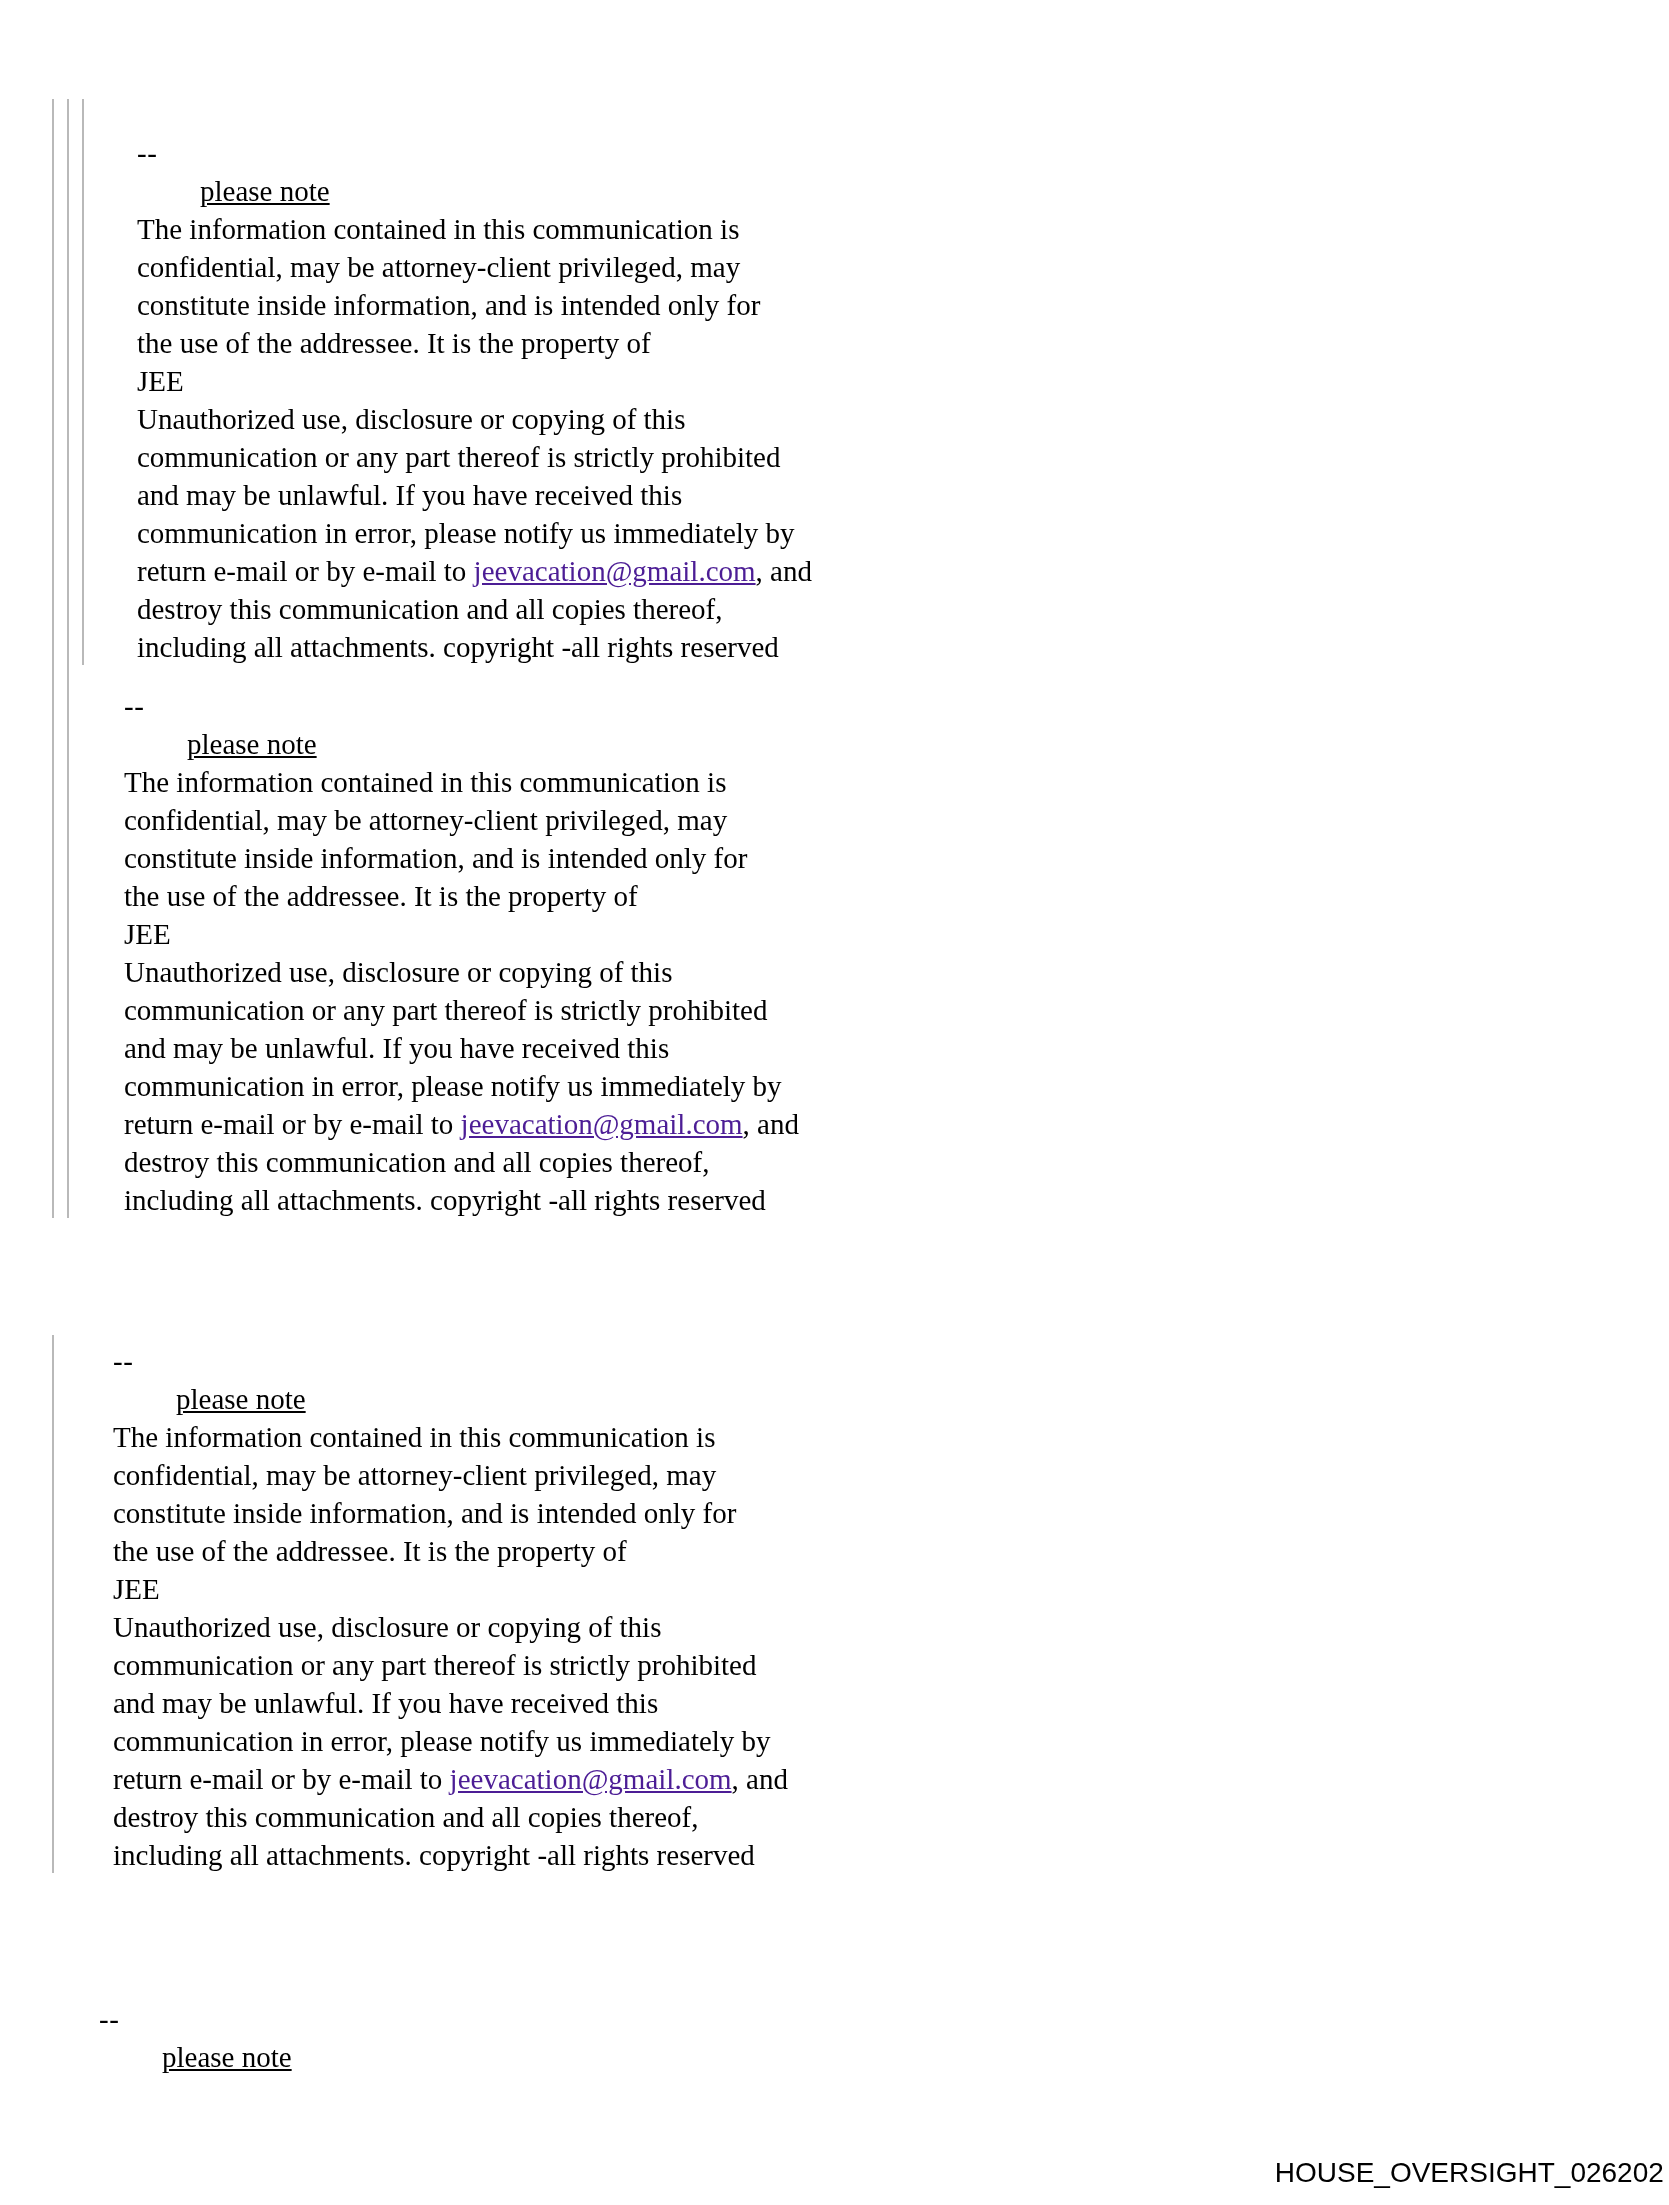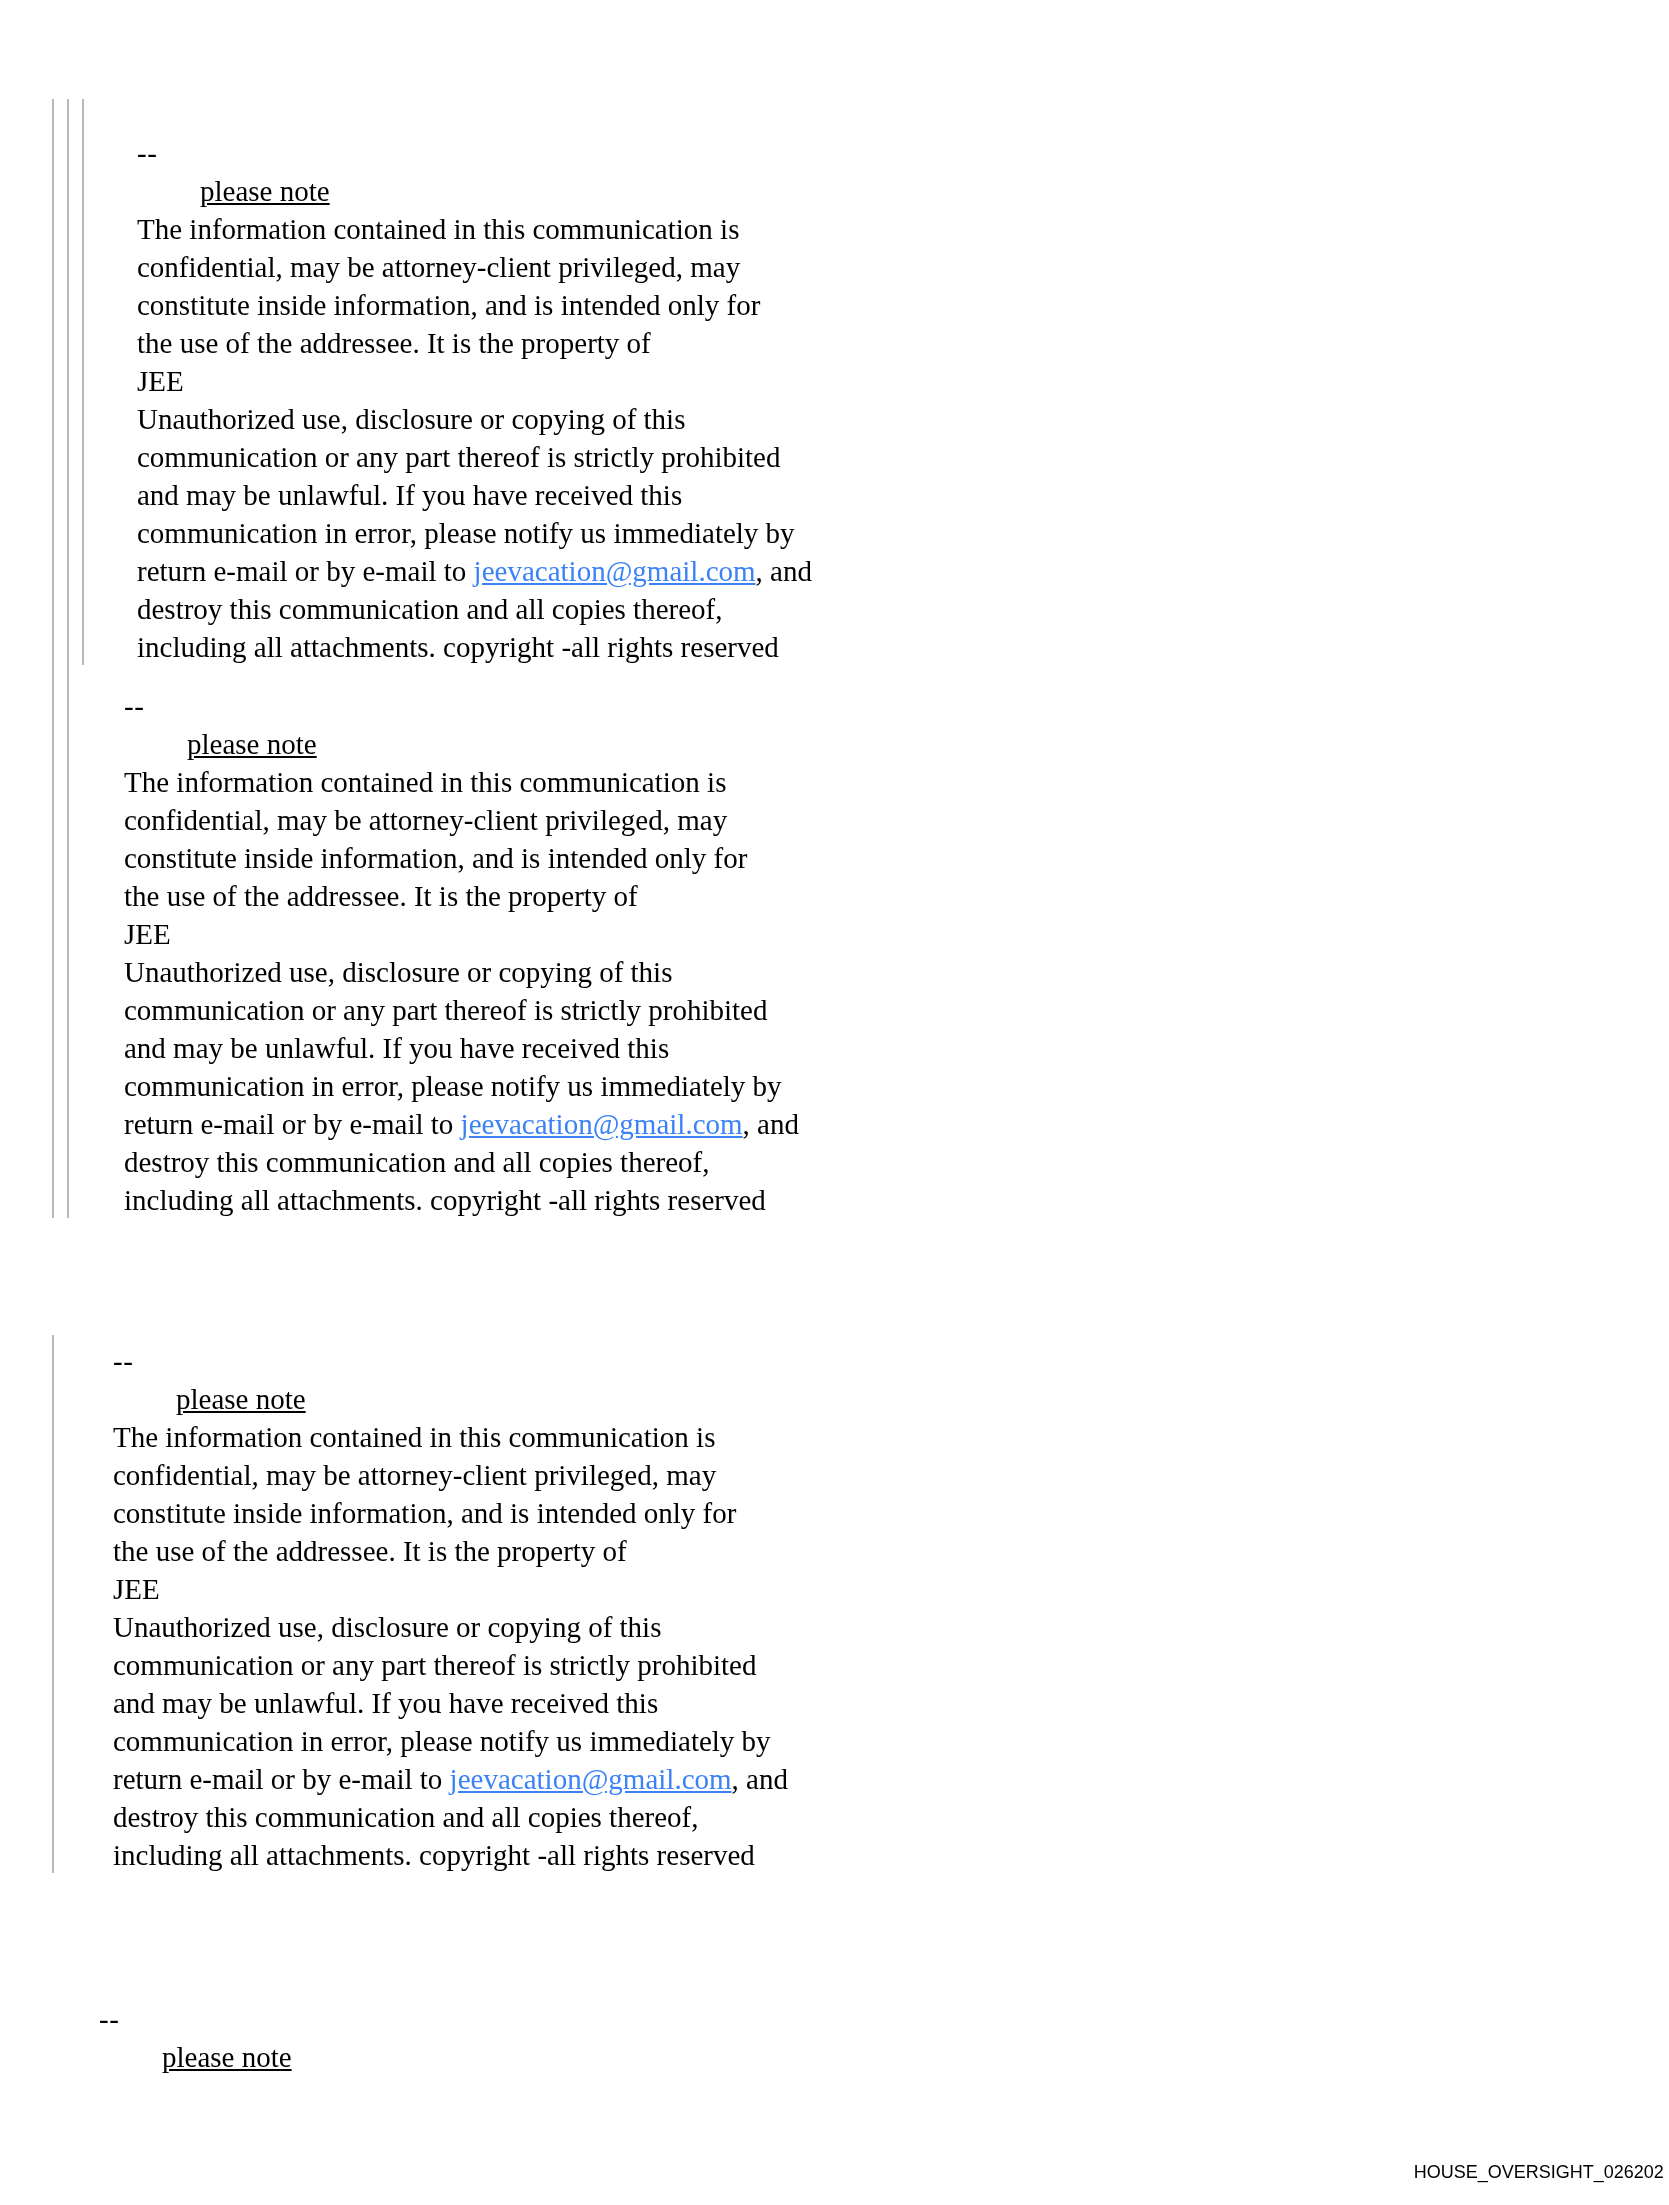--- a/index.html
+++ b/index.html
@@ -33,30 +33,30 @@
   .block4 { top: 2000px; left: 99px; }
   .sep {
     letter-spacing: 0.7px;
   }
   .heading {
     padding-left: 63px;
     text-decoration: underline;
   }
   .line { }
   .email-link {
-    color: #3b82f6;
+    color: #4c1d95;
     text-decoration: underline;
     cursor: pointer;
   }
   .bates {
     position: absolute;
     top: 2157px;
     right: 5.2px;
     font-family: "Liberation Sans", sans-serif;
-    font-size: 18px;
+    font-size: 28px;
     line-height: 31px;
     color: #000000;
   }
 </style>
 </head>
 <body>
 
 <div id="page">
 
   <div class="quote-bar" style="left:52px;  top:99px;  height:1119px;"></div>

